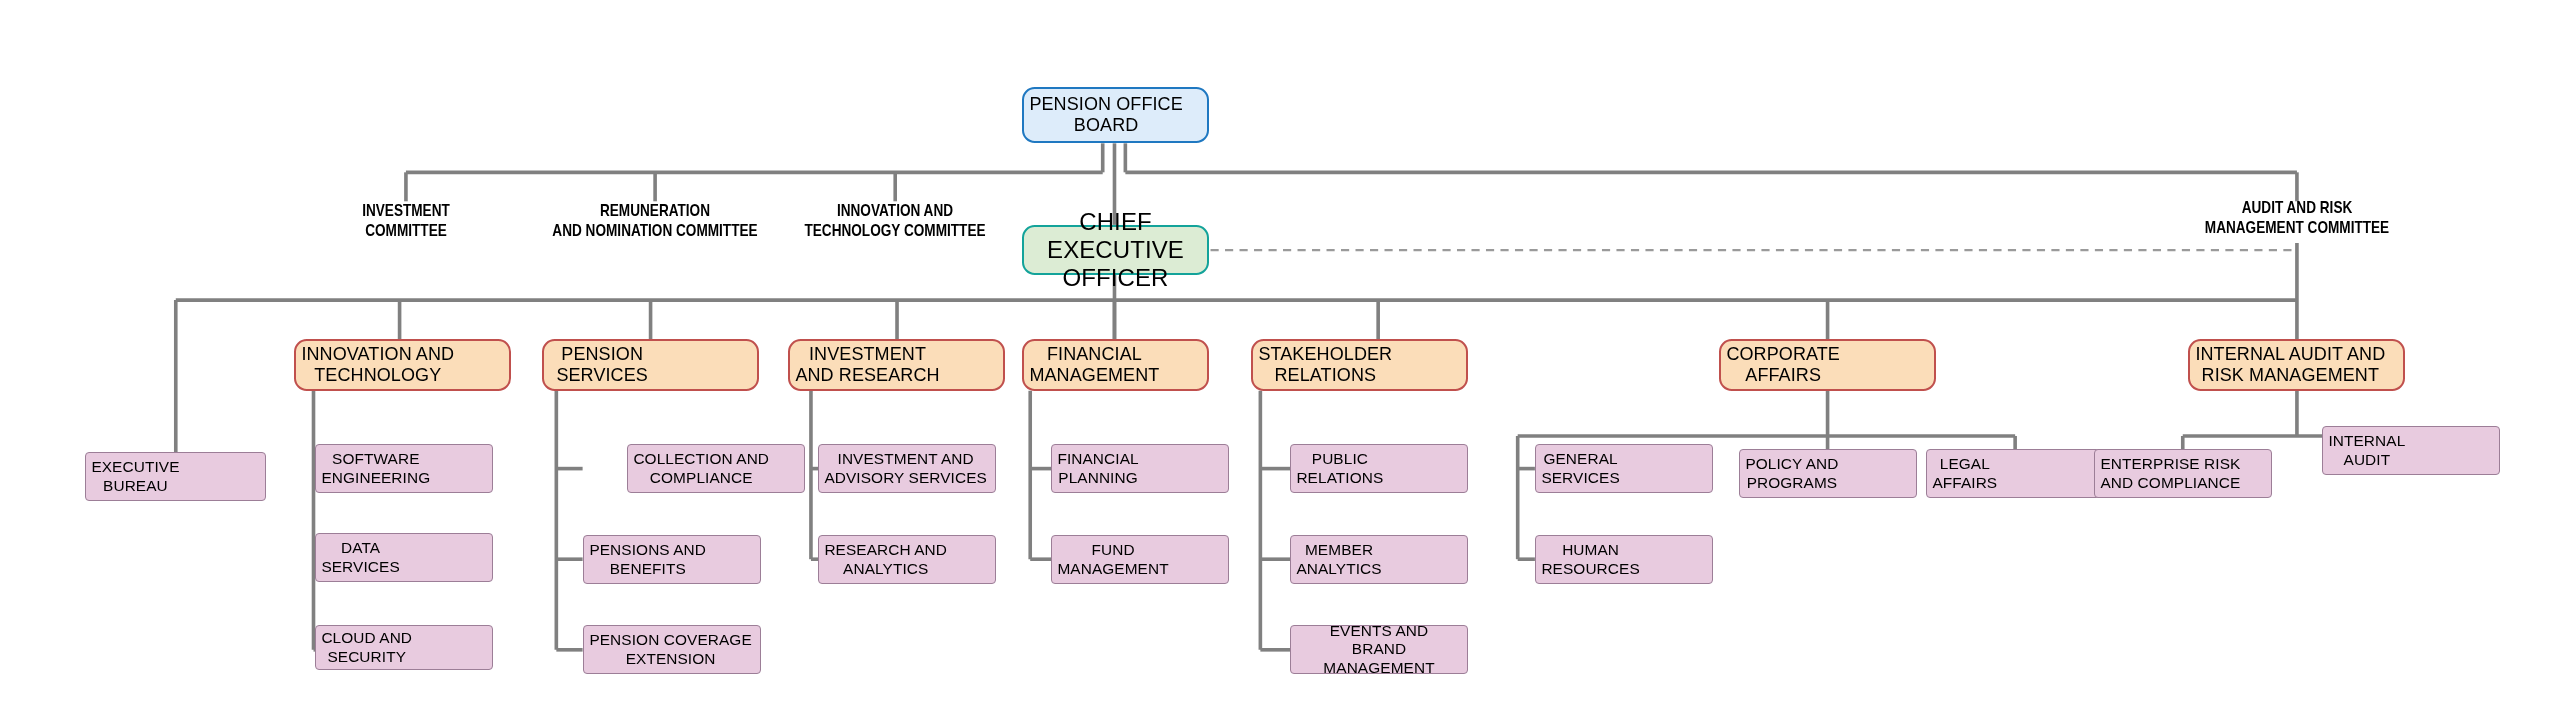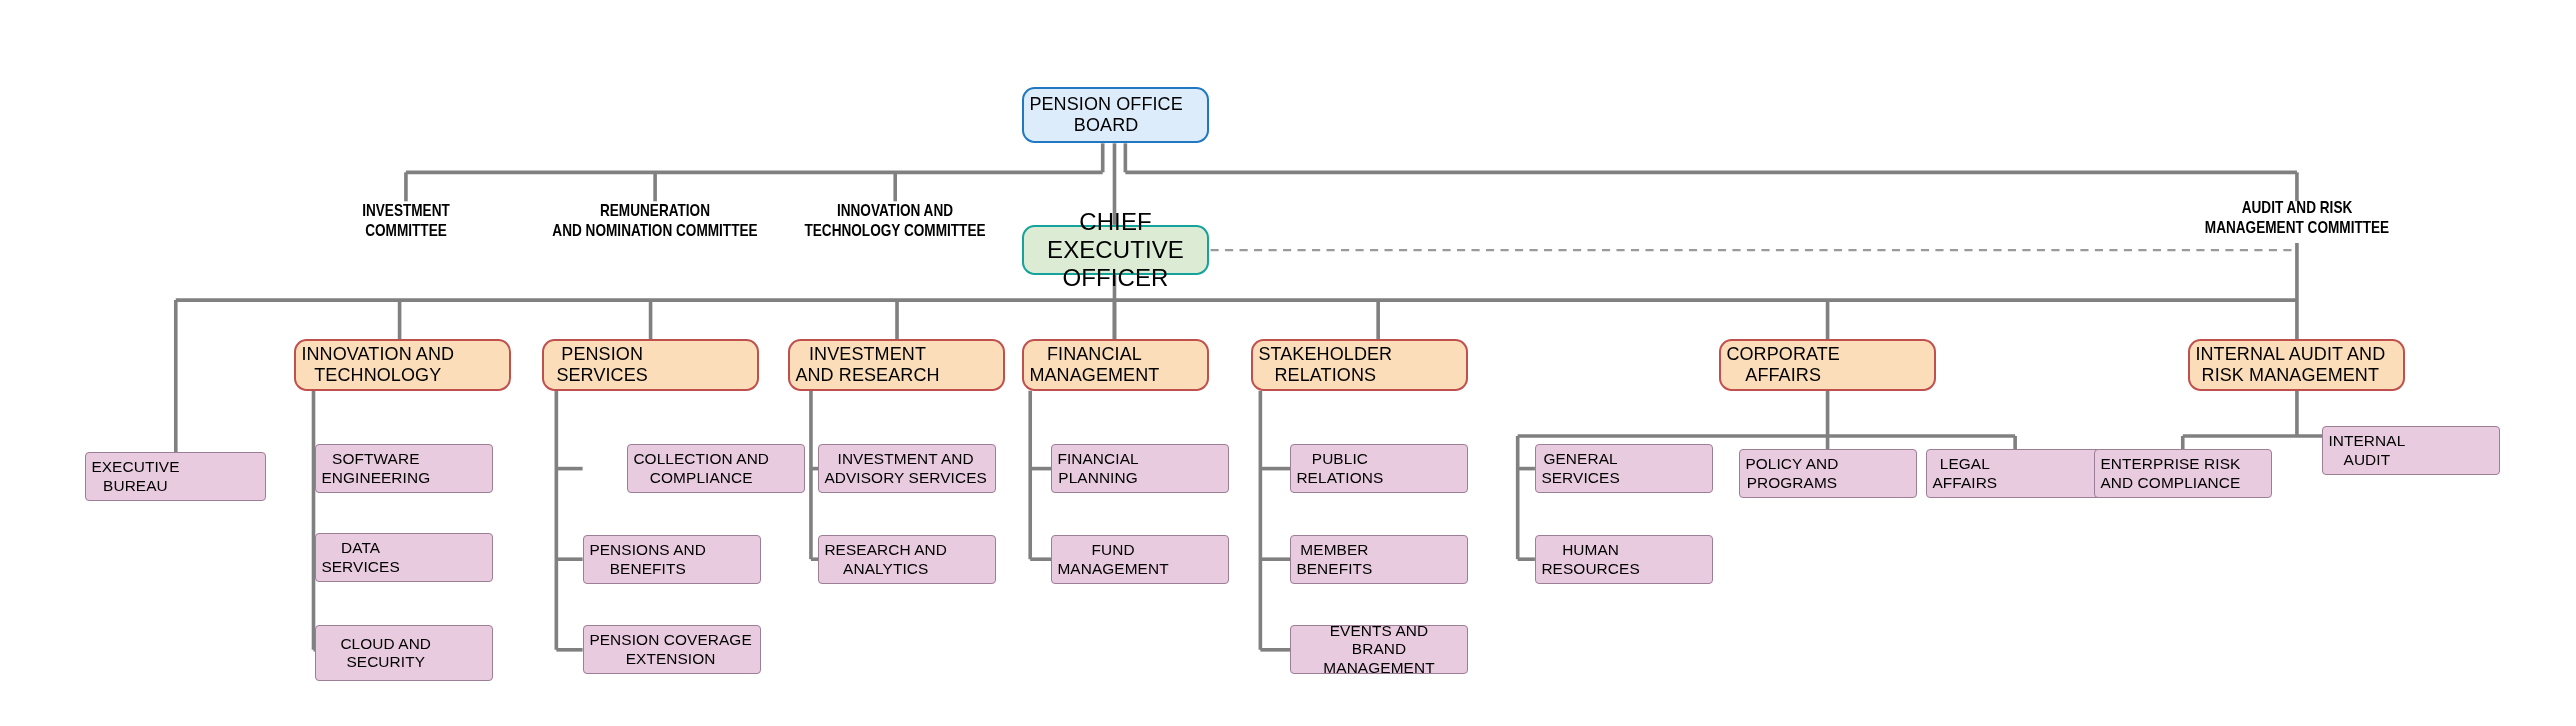--- a/index.html
+++ b/index.html
@@ -184,21 +184,21 @@
 TECHNOLOGY</span>
   </div>
   <div class="node-box type-unit" style="left:315px; top:444px; width:178px; height:49px;">
     <span class="node-label">SOFTWARE
 ENGINEERING</span>
   </div>
   <div class="node-box type-unit" style="left:315px; top:533px; width:178px; height:49px;">
     <span class="node-label">DATA
 SERVICES</span>
   </div>
-  <div class="node-box type-unit" style="left:315px; top:625px; width:178px; height:56px;padding-left:19px;">
+  <div class="node-box type-unit" style="left:315px; top:625px; width:178px; height:45px;">
     <span class="node-label">CLOUD AND
 SECURITY</span>
   </div>
 
   <div class="node-box type-division" style="left:542px; top:339px; width:217px; height:52px;padding-left:7px;">
     <span class="node-label">PENSION
 SERVICES</span>
   </div>
   <div class="node-box type-unit" style="left:583px; top:444px; width:178px; height:49px;margin-left:44px;">
     <span class="node-label">COLLECTION AND
@@ -242,21 +242,21 @@
   <div class="node-box type-division" style="left:1251px; top:339px; width:217px; height:52px;">
     <span class="node-label">STAKEHOLDER
 RELATIONS</span>
   </div>
   <div class="node-box type-unit" style="left:1290px; top:444px; width:178px; height:49px;">
     <span class="node-label">PUBLIC
 RELATIONS</span>
   </div>
   <div class="node-box type-unit" style="left:1290px; top:535px; width:178px; height:49px;">
     <span class="node-label">MEMBER
-BENEFITS</span>
+ANALYTICS</span>
   </div>
   <div class="node-box type-unit" style="left:1290px; top:625px; width:178px; height:49px;">
     <span class="node-label">EVENTS AND
 BRAND MANAGEMENT</span>
   </div>
 
   <div class="node-box type-division" style="left:1719px; top:339px; width:217px; height:52px;">
     <span class="node-label">CORPORATE
 AFFAIRS</span>
   </div>

